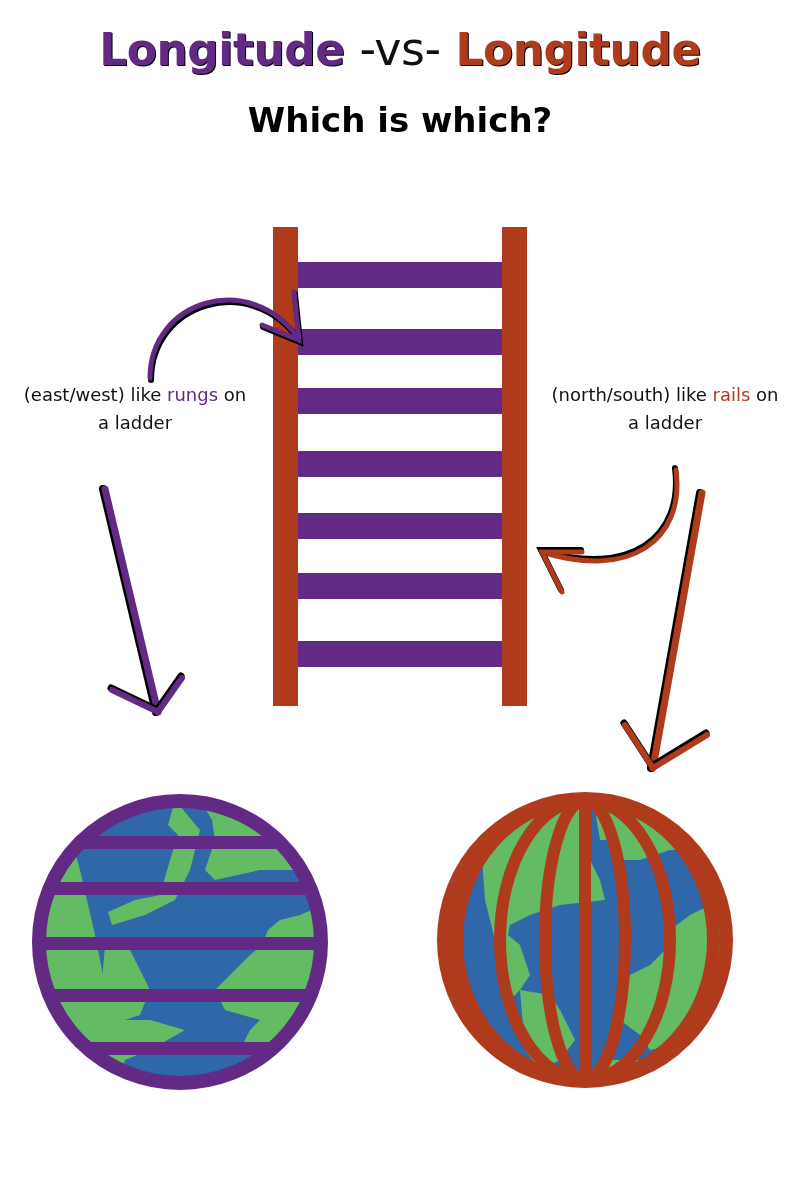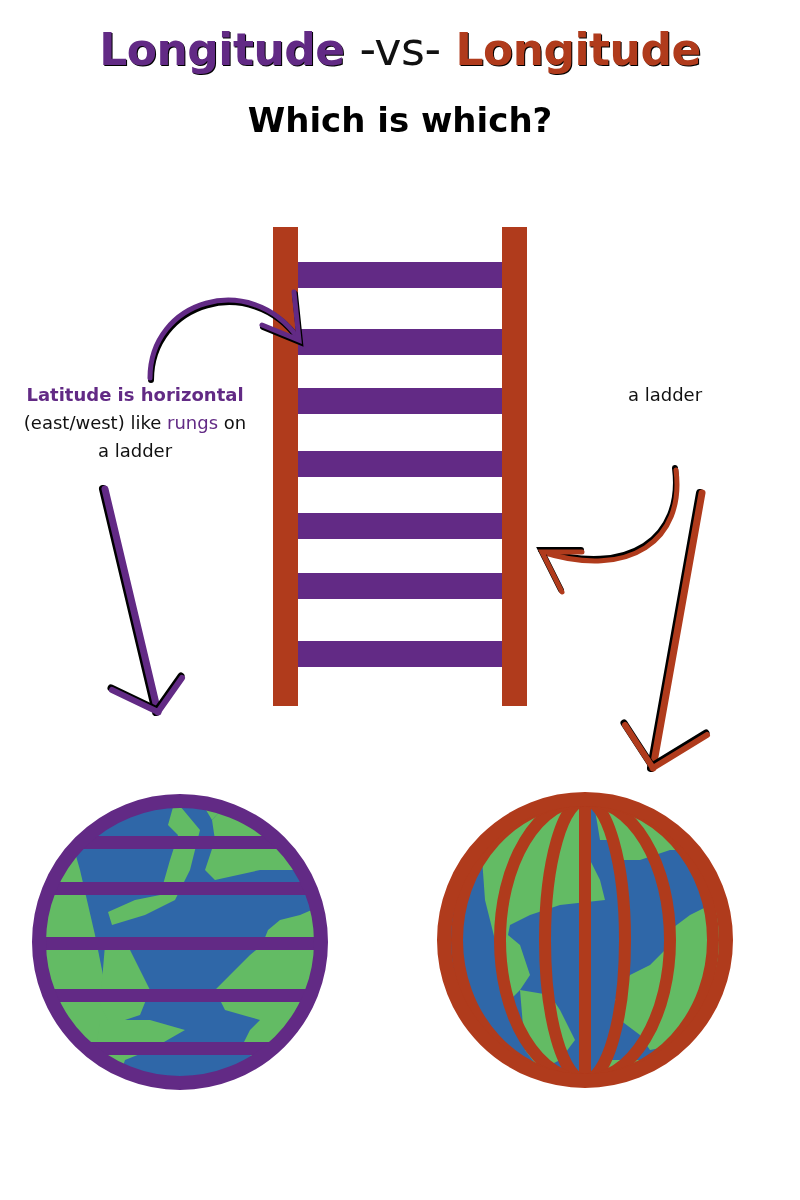--- a/index.html
+++ b/index.html
@@ -26,26 +26,26 @@
 <body>
 
 <div class="title">
   <span class="lat">Longitude</span>
   <span class="vs">-vs-</span>
   <span class="lon">Longitude</span>
 </div>
 <div class="subtitle">Which is which?</div>
 
 <div class="label left">
-  <div class="head">Latitude is horizontal</div>
   <div><span>(east/west) like </span><span class="kw">rungs</span><span> on</span></div>
   <div>a ladder</div>
 </div>
 
 <div class="label right">
+  <div><span>(north/south) like </span><span class="kw">rails</span><span> on</span></div>
   <div>a ladder</div>
 </div>
 
 <svg class="art" width="800" height="1200" viewBox="0 0 800 1200">
   <defs>
     <clipPath id="clipL">
         <circle cx="180" cy="942" r="138"></circle>
       </clipPath>
     <clipPath id="clipR">
         <circle cx="585" cy="940" r="138"></circle>

